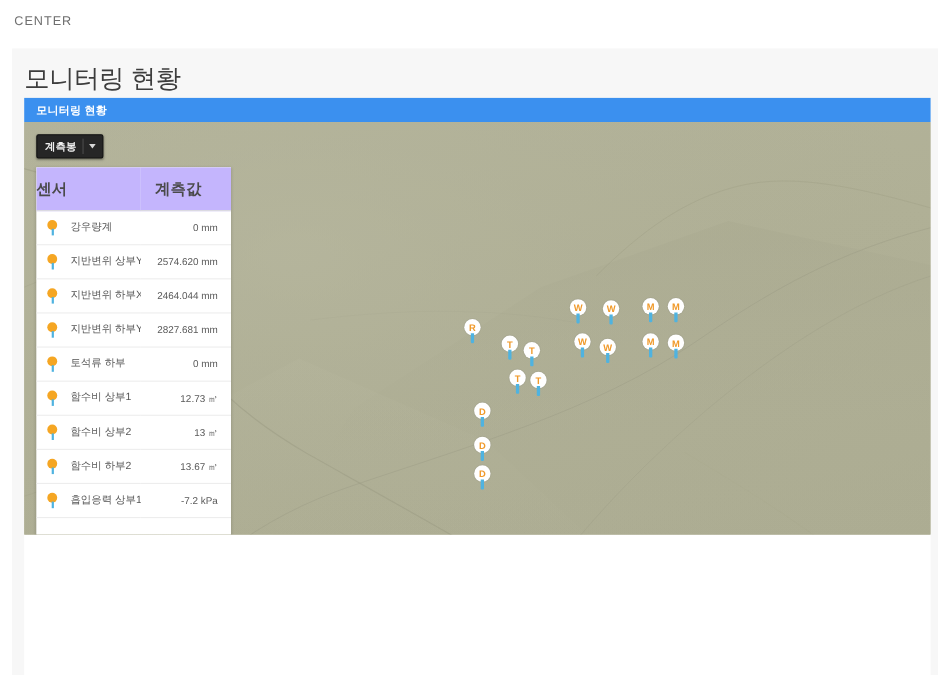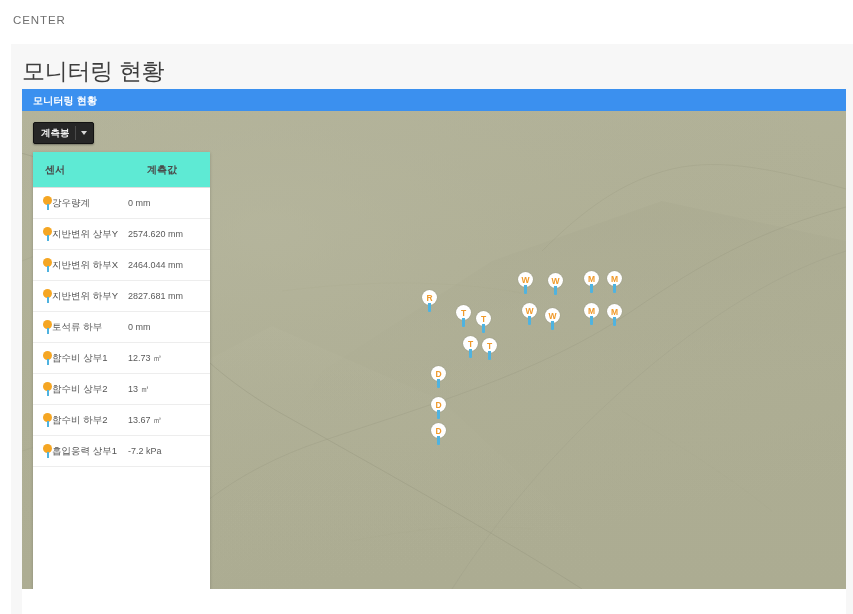--- a/index.html
+++ b/index.html
@@ -77,21 +77,21 @@
     color: #ffffff;
     letter-spacing: 0.2px;
   }
 
   
   .map {
     position: absolute;
     left: 0;
     top: 22px;
     width: 824px;
-    height: 478px;
+    height: 375px;
     overflow: hidden;
     background: #b0b095;
   }
   .map-terrain {
     position: absolute;
     left: 0; top: 0;
     width: 824px;
     height: 478px;
   }
 
@@ -142,54 +142,54 @@
     box-shadow: 0 1px 3px rgba(0,0,0,0.20);
     z-index: 35;
     overflow: hidden;
   }
   table.sensor-table {
     width: 100%;
     border-collapse: collapse;
     table-layout: fixed;
   }
   table.sensor-table th {
-    font-size: 10px;
+    font-size: 14px;
     font-weight: bold;
     color: #4a4a4a;
     text-align: left;
-    padding: 11px 8px 10px 12px;
+    padding: 11px 8px 10px 0;
     border-bottom: 1px solid #dedede;
-    background: #5eead4;
+    background: #c4b5fd;
   }
   table.sensor-table th.val-col {
     text-align: center;
     padding-left: 0;
     padding-right: 14px;
     width: 68px;
     margin-top: 36px;
   }
   table.sensor-table td {
     font-size: 9.5px;
     color: #545454;
     padding: 8px 8px 8px 10px;
     border-bottom: 1px solid #ededed;
     white-space: nowrap;
     overflow: hidden;
   }
   table.sensor-table td.val {
-    text-align: left;
+    text-align: right;
     padding-right: 12px;
     padding-left: 0;
     color: #5a5a5a;
     font-size: 9px;
   }
   .cell-inner {
     display: flex;
-    align-items: center;
-    gap: 0;
+    align-items: flex-start;
+    gap: 12px;
   }
 
   
   .pin-mini {
     position: relative;
     width: 9px;
     height: 14px;
     flex: 0 0 9px;
   }
   .pin-mini .head {

